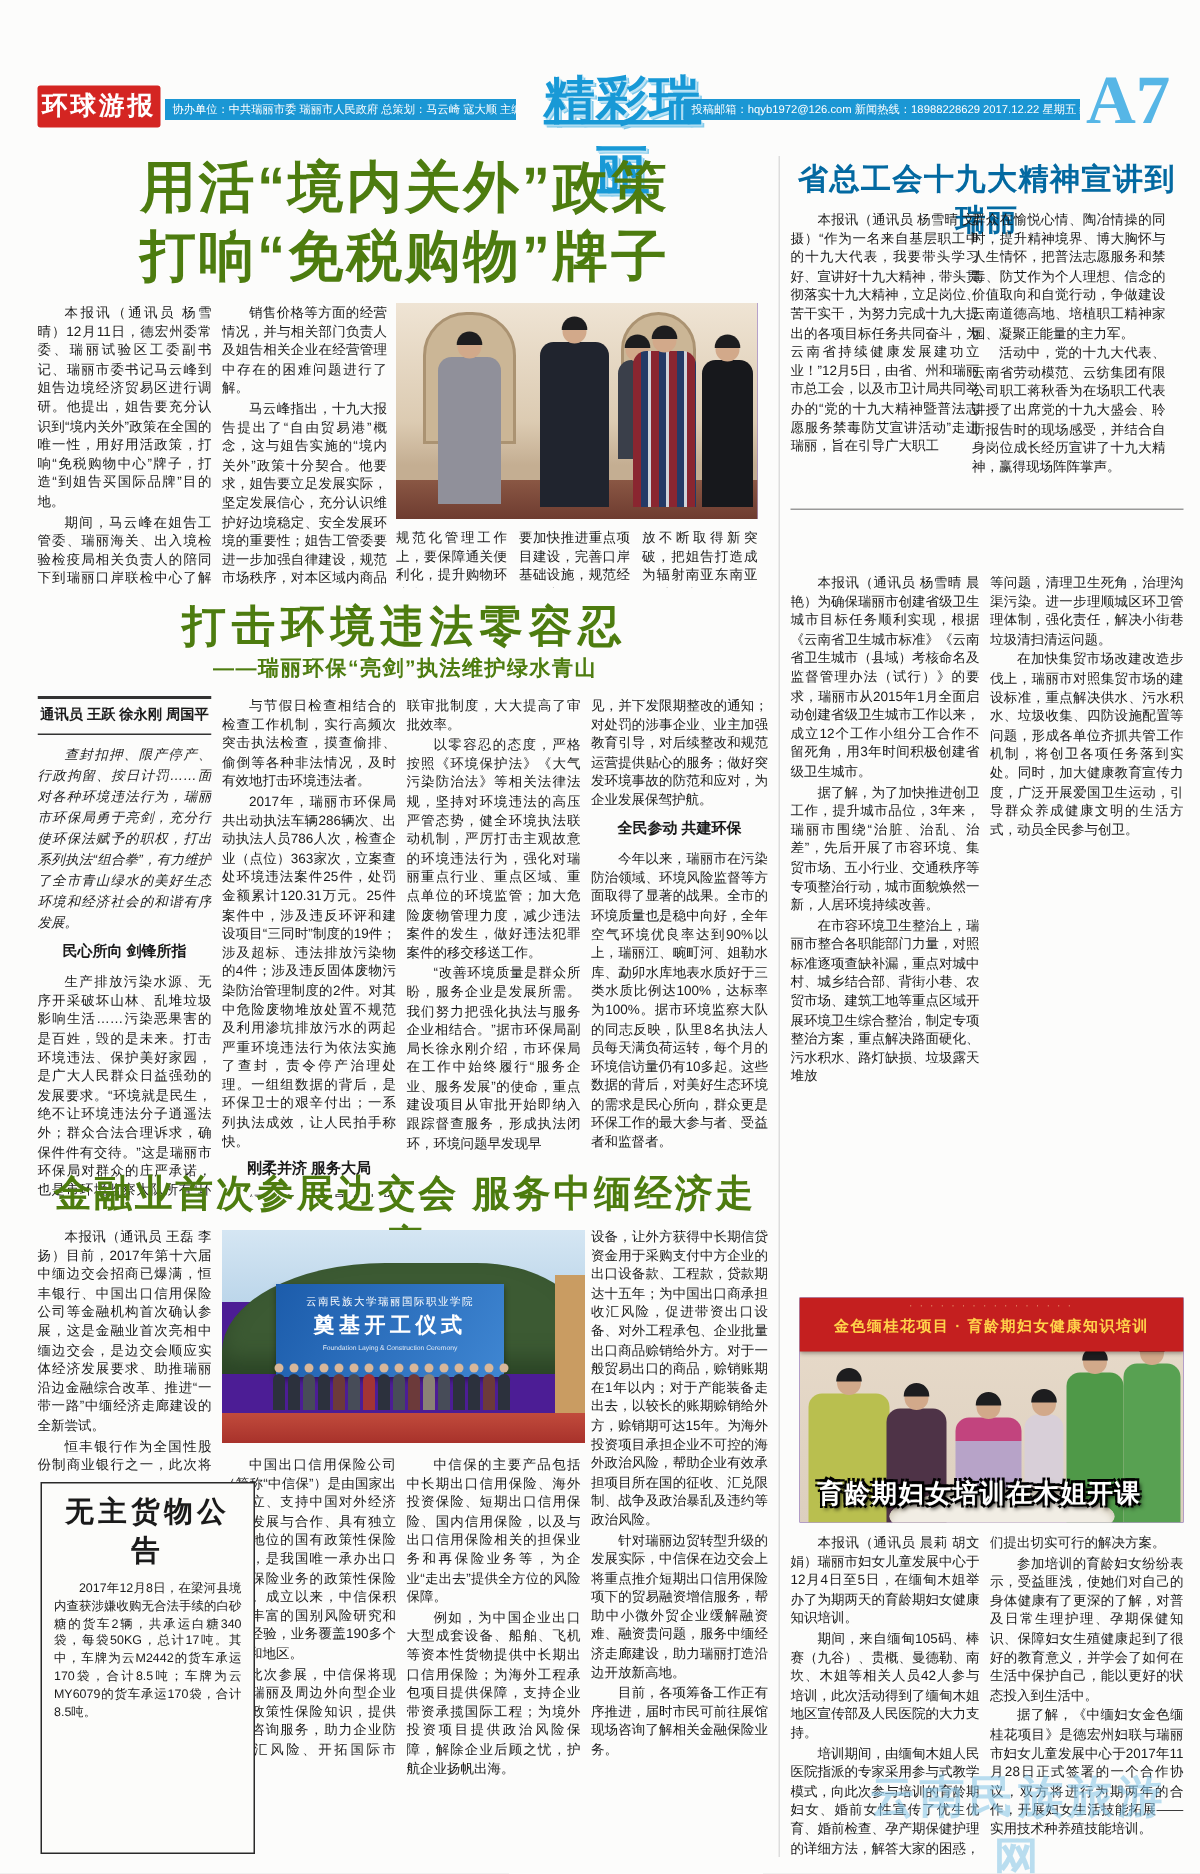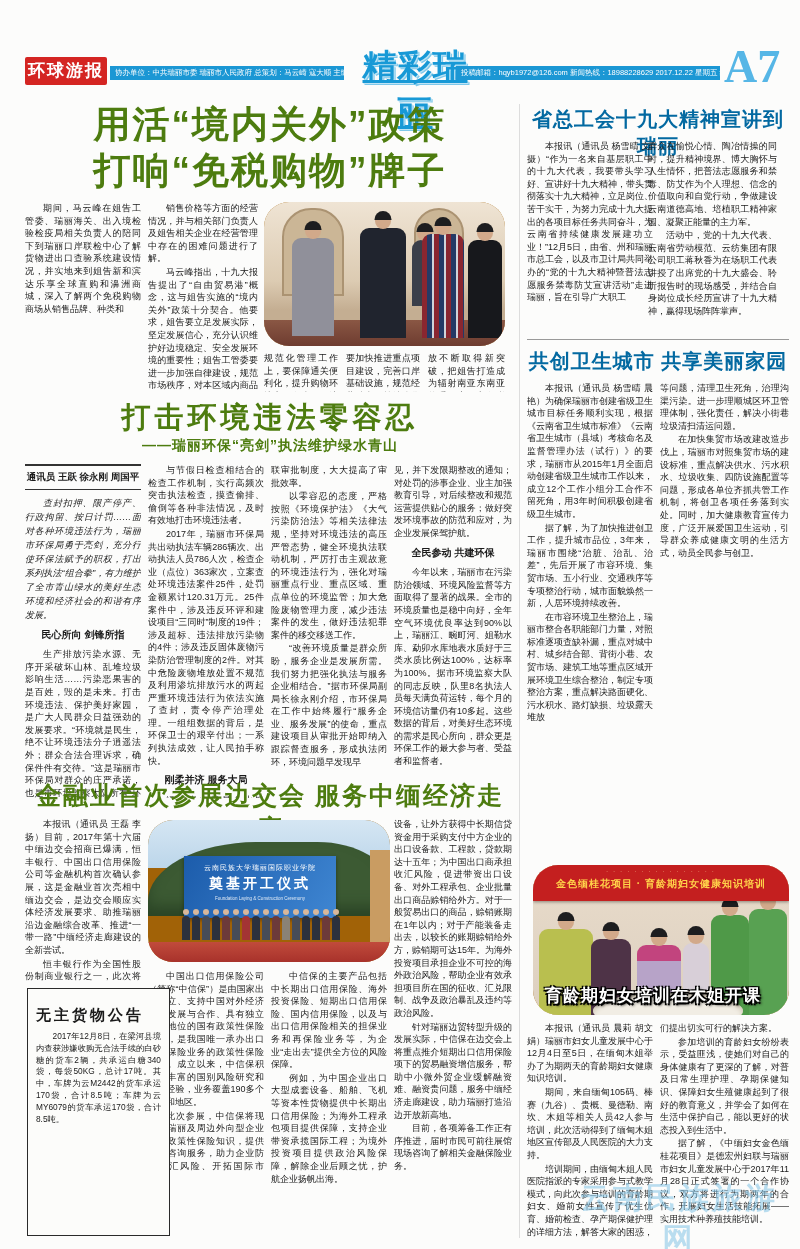--- a/index.html
+++ b/index.html
@@ -29,21 +29,21 @@
   .col{position:absolute;font-size:9px;line-height:12.6px;text-align:justify;overflow:hidden;}
   .col p{margin:0 0 1px;text-indent:2em;}
   .subhd{font-weight:bold;text-align:center;font-size:10px;margin:7px 0;text-indent:0 !important;}
   .byline{font-weight:bold;font-size:9.5px;text-align:center;border-top:2px solid #333;
           border-bottom:1px solid #333;padding:5px 0;margin-bottom:6px;}
   .intro{font-style:italic;line-height:14px;color:#222;}
   .intro p{text-indent:2em;margin:0;}
   .rule-h{position:absolute;background:#999;height:1px;}
   .rule-v{position:absolute;background:#ddd;width:1px;}
   
-  .photo{position:absolute;overflow:hidden;background:#a16207;border-radius:25px;}
+  .photo{position:absolute;overflow:hidden;background:#4c1d95;}
   .ph1-bg{position:absolute;inset:0;background:linear-gradient(#efe4d4 0%,#dccbb2 55%,#c4ae92 75%);}
   .ph1-arch{position:absolute;top:6px;width:58px;height:84px;border-radius:29px 29px 0 0;
             background:#cbb696;border:2px solid #ab9372;}
   .ph1-floor{position:absolute;left:0;right:0;bottom:0;height:26px;
              background:linear-gradient(#8a5744,#6e3c30);}
   .fig{position:absolute;border-radius:9px 9px 0 0;}
   .fig::before{content:"";position:absolute;top:-15px;left:50%;transform:translateX(-50%);
                width:16px;height:16px;border-radius:50%;background:#d2a98a;}
   .fig::after{content:"";position:absolute;top:-17px;left:50%;transform:translateX(-50%);
               width:17px;height:9px;border-radius:9px 9px 0 0;background:#1d1d1f;}
@@ -75,21 +75,21 @@
   .ph3-banner .bt{font-size:10px;font-weight:bold;letter-spacing:1px;white-space:nowrap;
                   overflow:hidden;margin-top:3px;}
   .ph3-table{position:absolute;left:60px;bottom:-14px;width:150px;height:36px;background:#f1ede4;
              border-radius:50%;box-shadow:inset 0 3px 5px #cfc7b5;}
   .ph3-cap{position:absolute;left:12px;bottom:8px;font-size:17px;font-weight:900;color:#fff;
            letter-spacing:1px;text-shadow:1.5px 1.5px 0 #000,-1.5px -1.5px 0 #000,
            1.5px -1.5px 0 #000,-1.5px 1.5px 0 #000,2px 2px 3px #000;}
   
   .notice{position:absolute;left:27px;top:988px;width:143px;height:248px;border:1.5px solid #2a2a2a;
           padding:6px 8px;box-sizing:border-box;background:#fcfcfa;}
-  .notice h3{margin:11px 0 6px;font-size:15px;letter-spacing:3px;}
+  .notice h3{margin:0 0 6px;font-size:19px;text-align:center;letter-spacing:3px;}
   .notice .nb{font-size:8.3px;line-height:11.8px;text-align:justify;}
   .notice .nb p{margin:0 0 2px;text-indent:2em;}
   
   .wm{position:absolute;left:568px;top:1178px;width:222px;text-align:center;
       color:rgba(130,195,230,0.55);font-weight:900;pointer-events:none;}
   .wm .w1{font-size:30px;letter-spacing:3px;}
 </style>
 </head>
 <body>
 
@@ -99,20 +99,21 @@
   <div class="strip stripL">协办单位：中共瑞丽市委 瑞丽市人民政府 总策划：马云崎 寇大顺 主编：熊么</div>
   <div class="brand">精彩瑞丽</div>
   <div class="strip stripR">投稿邮箱：hqyb1972@126.com 新闻热线：18988228629 2017.12.22 星期五 编辑/排版 雷丽娟</div>
   <div class="pageno">A7</div>
 
   <div class="hl hl1">
     <div>用活“境内关外”政策</div>
     <div>打响“免税购物”牌子</div>
   </div>
   <div class="col" style="left:25px;top:202px;width:116px;height:190px;">
+    <p>本报讯（通讯员 杨雪晴）12月11日，德宏州委常委、瑞丽试验区工委副书记、瑞丽市委书记马云峰到姐告边境经济贸易区进行调研。他提出，姐告要充分认识到“境内关外”政策在全国的唯一性，用好用活政策，打响“免税购物中心”牌子，打造“到姐告买国际品牌”目的地。</p>
     <p>期间，马云峰在姐告工管委、瑞丽海关、出入境检验检疫局相关负责人的陪同下到瑞丽口岸联检中心了解货物进出口查验系统建设情况，并实地来到姐告新和滨达乐享全球直购和濞洲商城，深入了解两个免税购物商场从销售品牌、种类和</p>
   </div>
   <div class="col" style="left:148px;top:202px;width:110px;height:190px;">
     <p>销售价格等方面的经营情况，并与相关部门负责人及姐告相关企业在经营管理中存在的困难问题进行了解。</p>
     <p>马云峰指出，十九大报告提出了“自由贸易港”概念，这与姐告实施的“境内关外”政策十分契合。他要求，姐告要立足发展实际，坚定发展信心，充分认识维护好边境稳定、安全发展环境的重要性；姐告工管委要进一步加强自律建设，规范市场秩序，对本区域内商品质量、销售价格等方面进行监督管理，在政策下再续写做优做强更具影响力的免税购物品牌；抓好招商工作，在保税区内物流仓储场所</p>
   </div>
 
   <div class="photo" style="left:264px;top:202px;width:241px;height:144px;">
     <div class="ph1-bg"></div>
     <div class="ph1-arch" style="left:18px;"></div>
@@ -215,21 +216,20 @@
   <div class="col" style="left:527px;top:140px;width:126px;height:194px;">
     <p>本报讯（通讯员 杨雪晴 文/摄）“作为一名来自基层职工中的十九大代表，我要带头学习好、宣讲好十九大精神，带头贯彻落实十九大精神，立足岗位、苦干实干，为努力完成十九大提出的各项目标任务共同奋斗，为云南省持续健康发展建功立业！”12月5日，由省、州和瑞丽市总工会，以及市卫计局共同举办的“党的十九大精神暨普法志愿服务禁毒防艾宣讲活动”走进瑞丽，旨在引导广大职工</p>
   </div>
   <div class="col" style="left:648px;top:140px;width:129px;height:194px;">
     <p style="text-indent:0;">群众在愉悦心情、陶冶情操的同时，提升精神境界、博大胸怀与人生情怀，把普法志愿服务和禁毒、防艾作为个人理想、信念的价值取向和自觉行动，争做建设云南道德高地、培植职工精神家园、凝聚正能量的主力军。</p>
     <p>活动中，党的十九大代表、云南省劳动模范、云纺集团有限公司职工蒋秋香为在场职工代表讲授了出席党的十九大盛会、聆听报告时的现场感受，并结合自身岗位成长经历宣讲了十九大精神，赢得现场阵阵掌声。</p>
   </div>
 
   <div class="rule-h" style="left:527px;top:339px;width:262px;"></div>
 
-  <div class="rtitle" style="top:348px;">共创卫生城市 共享美丽家园</div>
   <div class="col" style="left:527px;top:382px;width:126px;height:476px;">
     <p>本报讯（通讯员 杨雪晴 晨艳）为确保瑞丽市创建省级卫生城市目标任务顺利实现，根据《云南省卫生城市标准》《云南省卫生城市（县域）考核命名及监督管理办法（试行）》的要求，瑞丽市从2015年1月全面启动创建省级卫生城市工作以来，成立12个工作小组分工合作不留死角，用3年时间积极创建省级卫生城市。</p>
     <p>据了解，为了加快推进创卫工作，提升城市品位，3年来，瑞丽市围绕“治脏、治乱、治差”，先后开展了市容环境、集贸市场、五小行业、交通秩序等专项整治行动，城市面貌焕然一新，人居环境持续改善。</p>
     <p>在市容环境卫生整治上，瑞丽市整合各职能部门力量，对照标准逐项查缺补漏，重点对城中村、城乡结合部、背街小巷、农贸市场、建筑工地等重点区域开展环境卫生综合整治，制定专项整治方案，重点解决路面硬化、污水积水、路灯缺损、垃圾露天堆放</p>
   </div>
   <div class="col" style="left:660px;top:382px;width:129px;height:476px;">
     <p style="text-indent:0;">等问题，清理卫生死角，治理沟渠污染。进一步理顺城区环卫管理体制，强化责任，解决小街巷垃圾清扫清运问题。</p>
     <p>在加快集贸市场改建改造步伐上，瑞丽市对照集贸市场的建设标准，重点解决供水、污水积水、垃圾收集、四防设施配置等问题，形成各单位齐抓共管工作机制，将创卫各项任务落到实处。同时，加大健康教育宣传力度，广泛开展爱国卫生运动，引导群众养成健康文明的生活方式，动员全民参与创卫。</p>
   </div>
 

